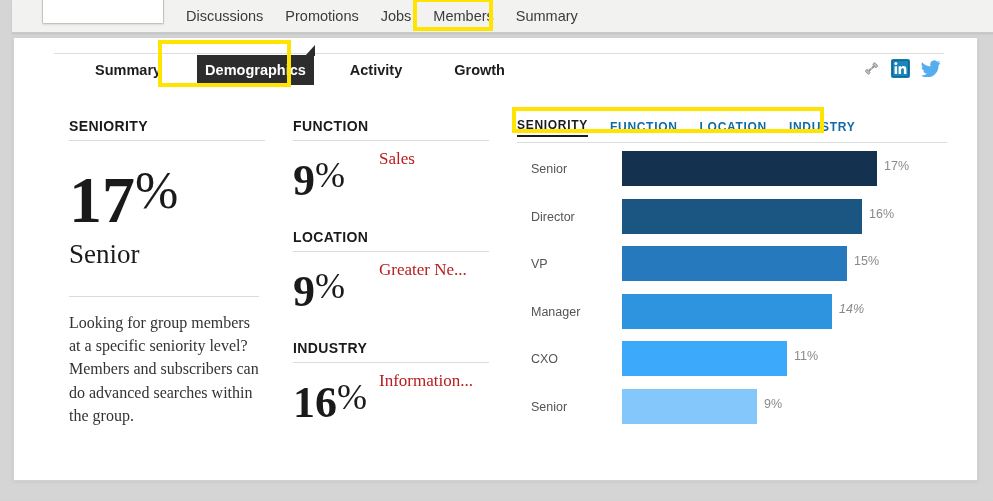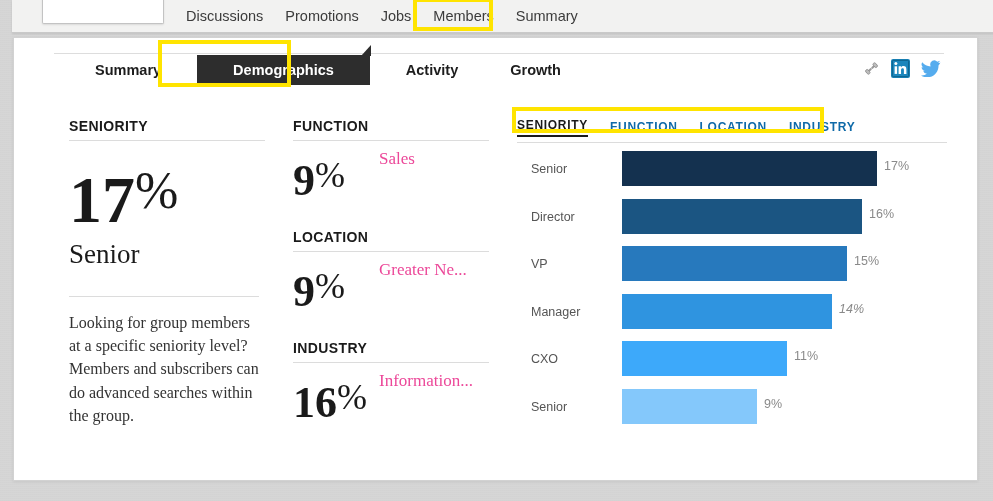--- a/index.html
+++ b/index.html
@@ -91,21 +91,21 @@
     font-size: 14.5px; font-weight: bold;
     color: #1d1d1d;
     padding: 6px 26px;
     cursor: pointer;
     white-space: nowrap;
   }
   .tab.active {
     background: #2d2d2d;
     color: #ffffff;
     position: relative;
-    padding: 7px 36px;
+    padding: 7px 8px;
     margin: 0 10px;
   }
   .tab.active::after {
     content: "";
     position: absolute;
     right: -1px; top: -10px;
     border-left: 10px solid transparent;
     border-bottom: 11px solid #2d2d2d;
   }
   #hl-demographics { left: 158px; top: 40px; width: 133px; height: 47px; }
@@ -164,21 +164,21 @@
   }
   .mid-num {
     position: absolute; left: 0; top: 16px;
     font-family: "Liberation Serif", serif; font-weight: bold;
     font-size: 44px; color: #1a1a1a; line-height: 1;
   }
   .mid-num .pct { font-weight: normal; font-size: 36px; vertical-align: 8px; }
   .mid-sub {
     position: absolute; left: 86px; top: 8px;
     font-family: "Liberation Serif", serif;
-    font-size: 17px; color: #ec4899;
+    font-size: 17px; color: #b91c1c;
     white-space: nowrap;
   }
 
   
   #col-right { position: absolute; left: 503px; top: 80px; width: 430px; }
   #subtabs {
     display: flex; align-items: flex-end; gap: 22px;
     padding-bottom: 5px;
     border-bottom: 1px solid #dcdcdc;
     width: 430px;

